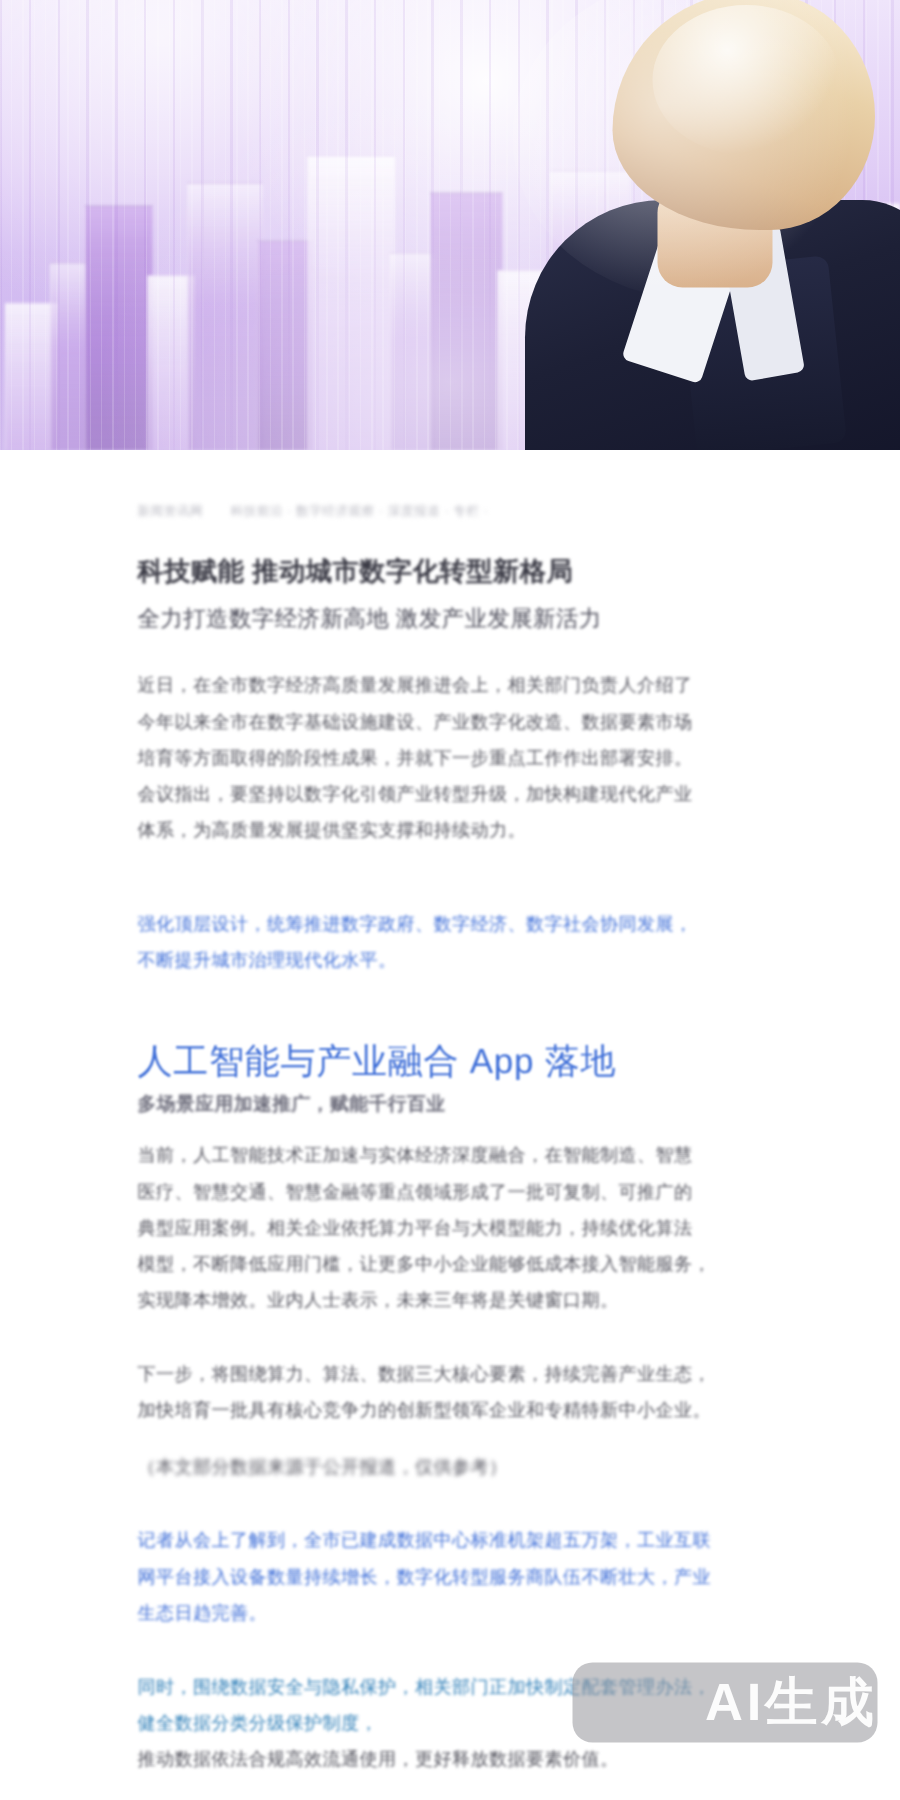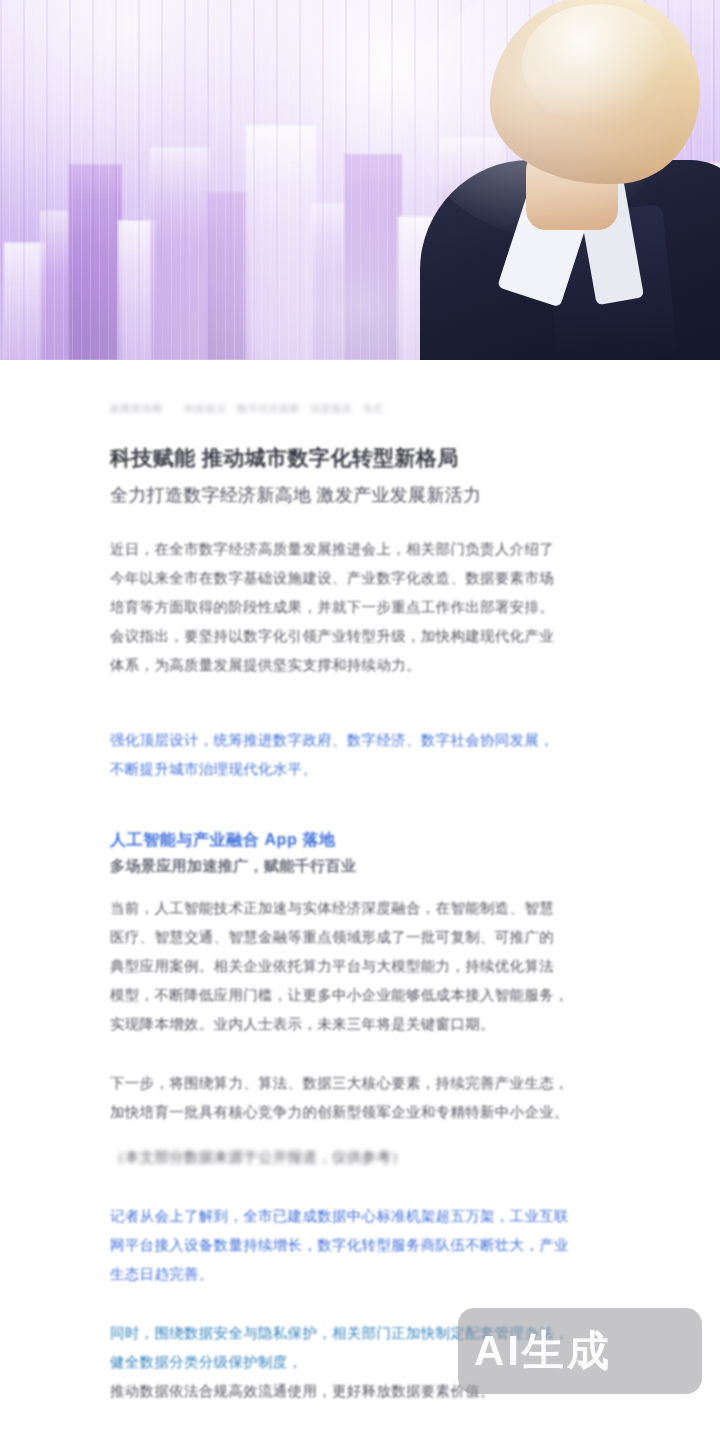--- a/index.html
+++ b/index.html
@@ -228,48 +228,48 @@
     font-size: 14.5px;
     line-height: 2.0;
     color: #3f6fd8;
     margin: 0;
     padding-left: 84px;
     letter-spacing: .3px;
   }
   p.accent.teal { color: #2f7fb8; }
 
   h3.section {
-    font-size: 16px;
-    font-weight: 700;
+    font-size: 28px;
+    font-weight: 400;
     color: #3f6fd8;
     margin: 0 0 6px 0;
     padding-left: 84px;
     letter-spacing: .6px;
   }
   h4.section-sub {
     font-size: 15px;
     font-weight: 600;
     color: #6b6b7a;
     margin: 0 0 18px 0;
     padding-left: 84px;
     letter-spacing: .4px;
   }
 
   
   .watermark {
     position: absolute;
     right: 18px;
     bottom: 46px;
     width: 244px;
-    height: 86px;
+    height: 64px;
     background: rgba(150,150,155,0.55);
     border-radius: 16px;
     display: flex;
     align-items: center;
-    justify-content: flex-start;
+    justify-content: flex-end;
     padding-left: 16px;
   }
   .watermark span {
     font-size: 42px;
     font-weight: 700;
     color: #ffffff;
     letter-spacing: 3px;
     opacity: .95;
   }
 </style>

